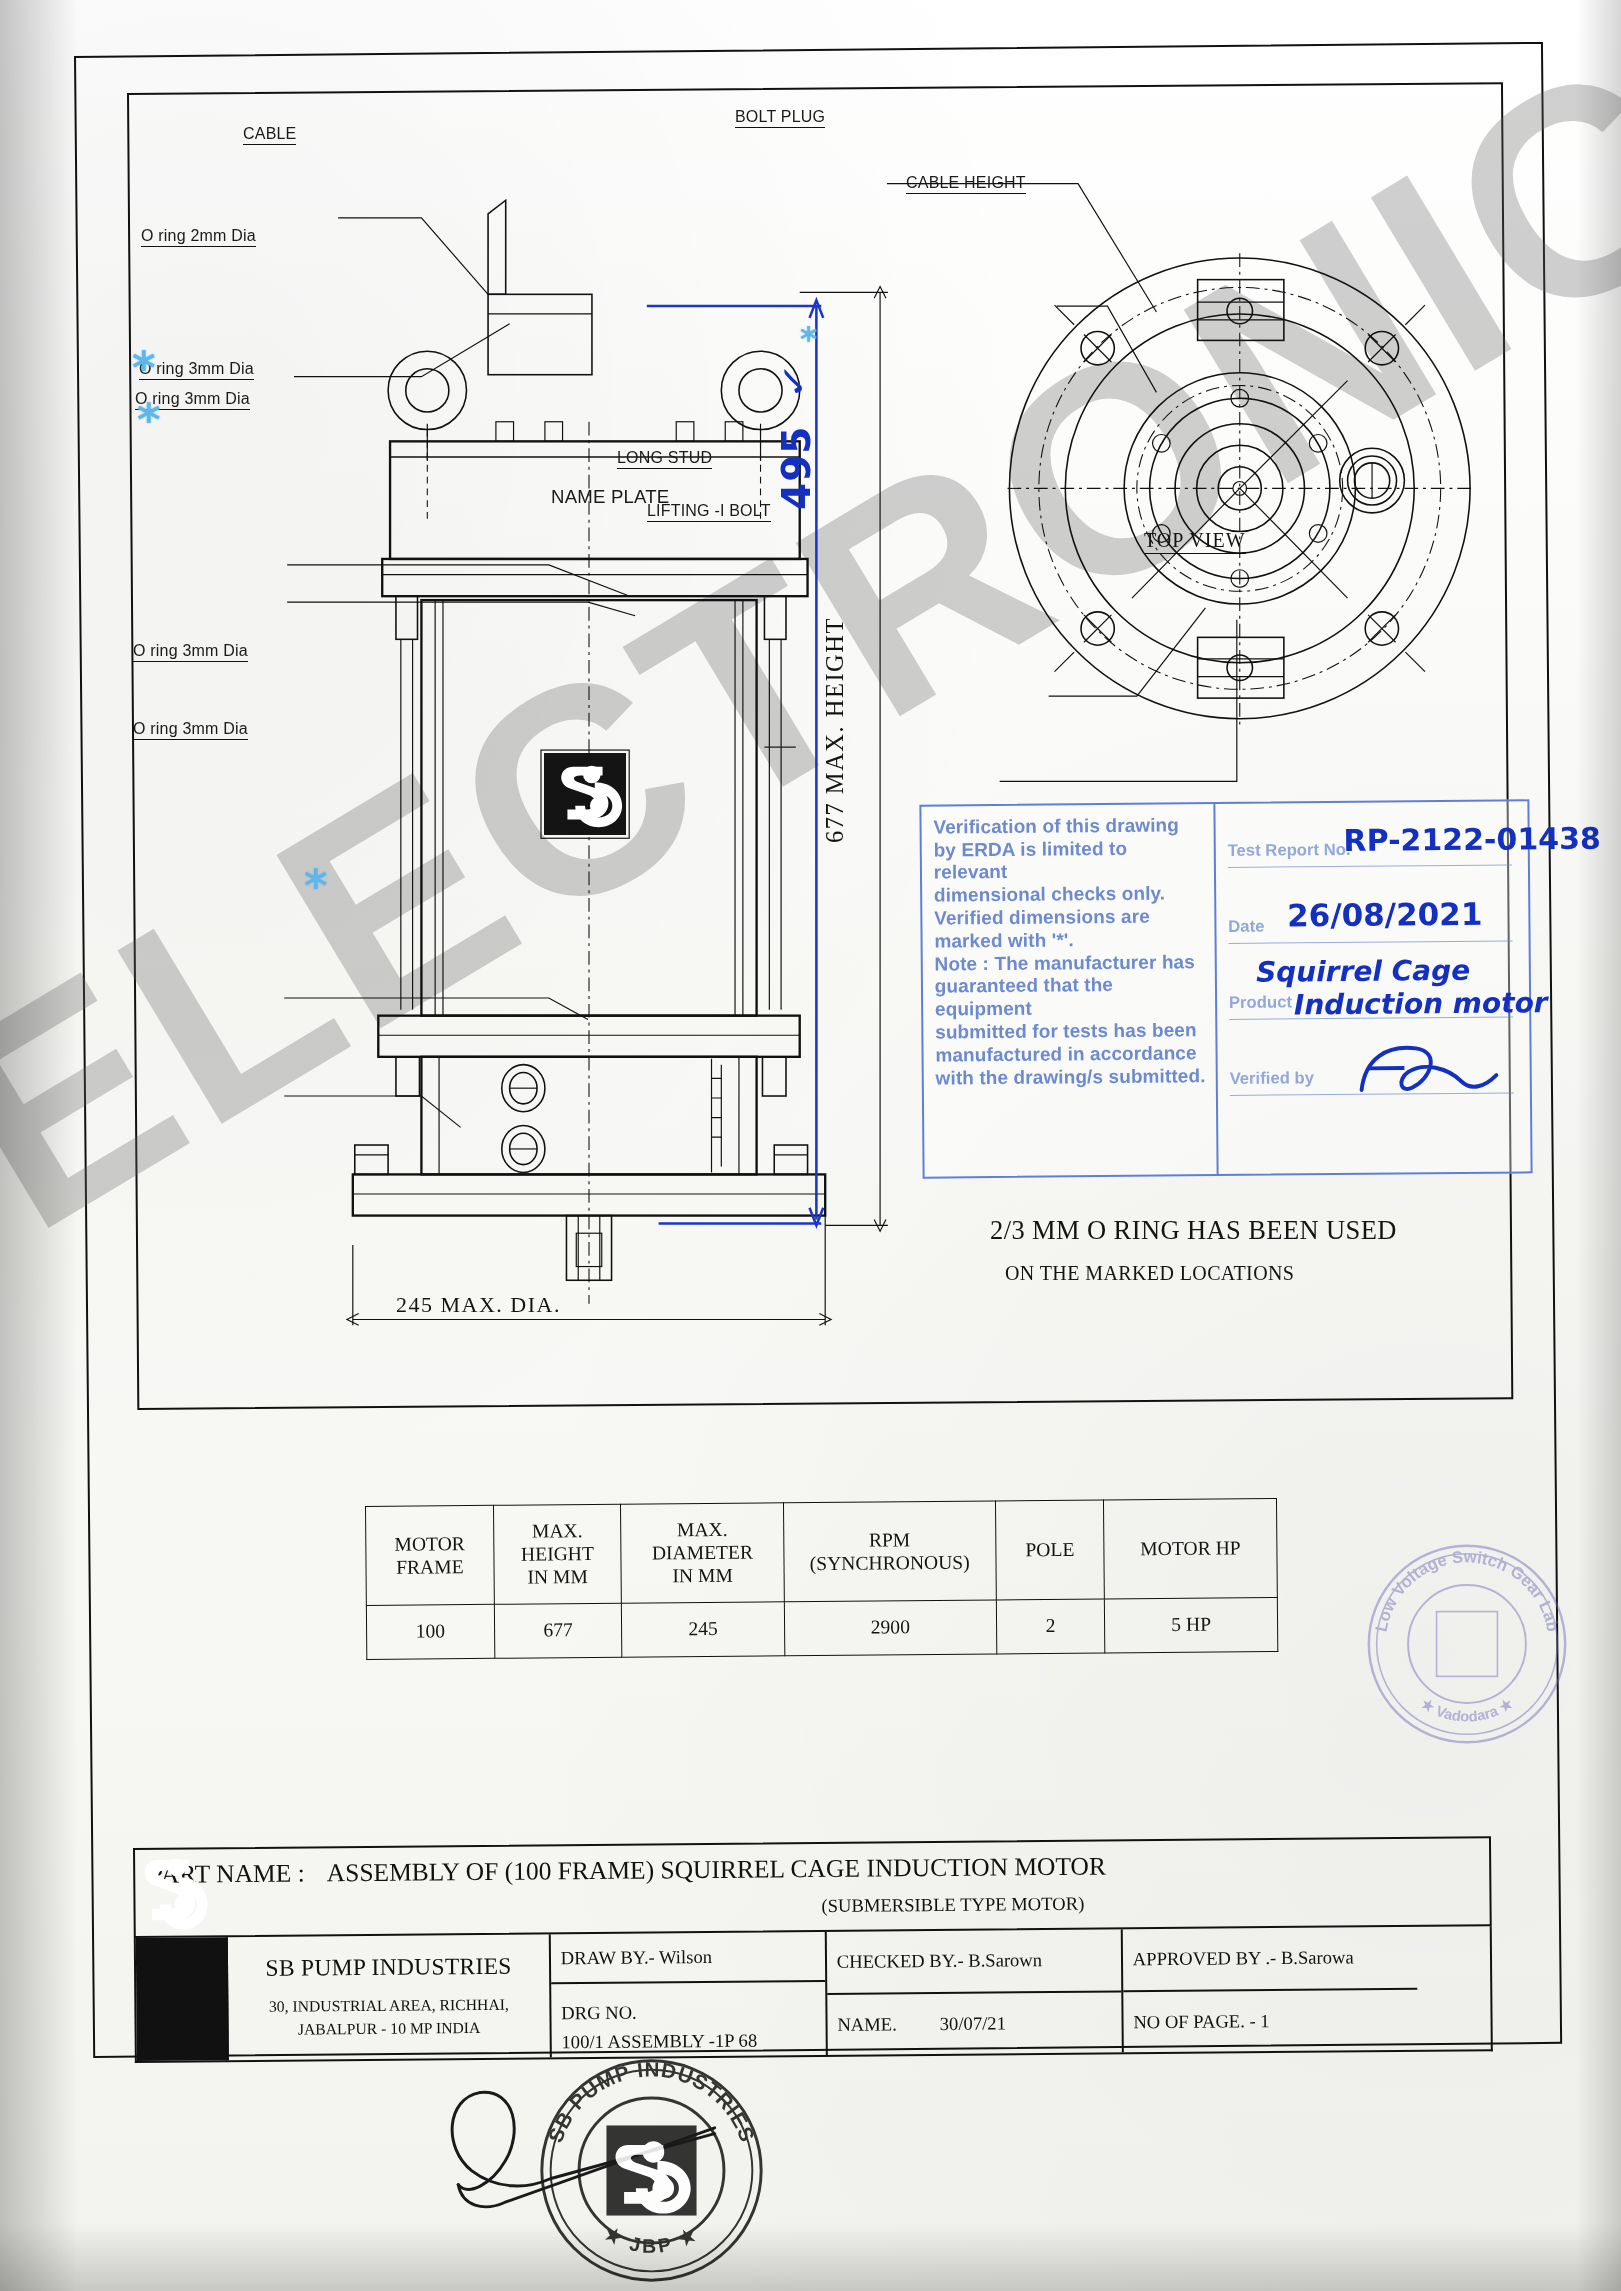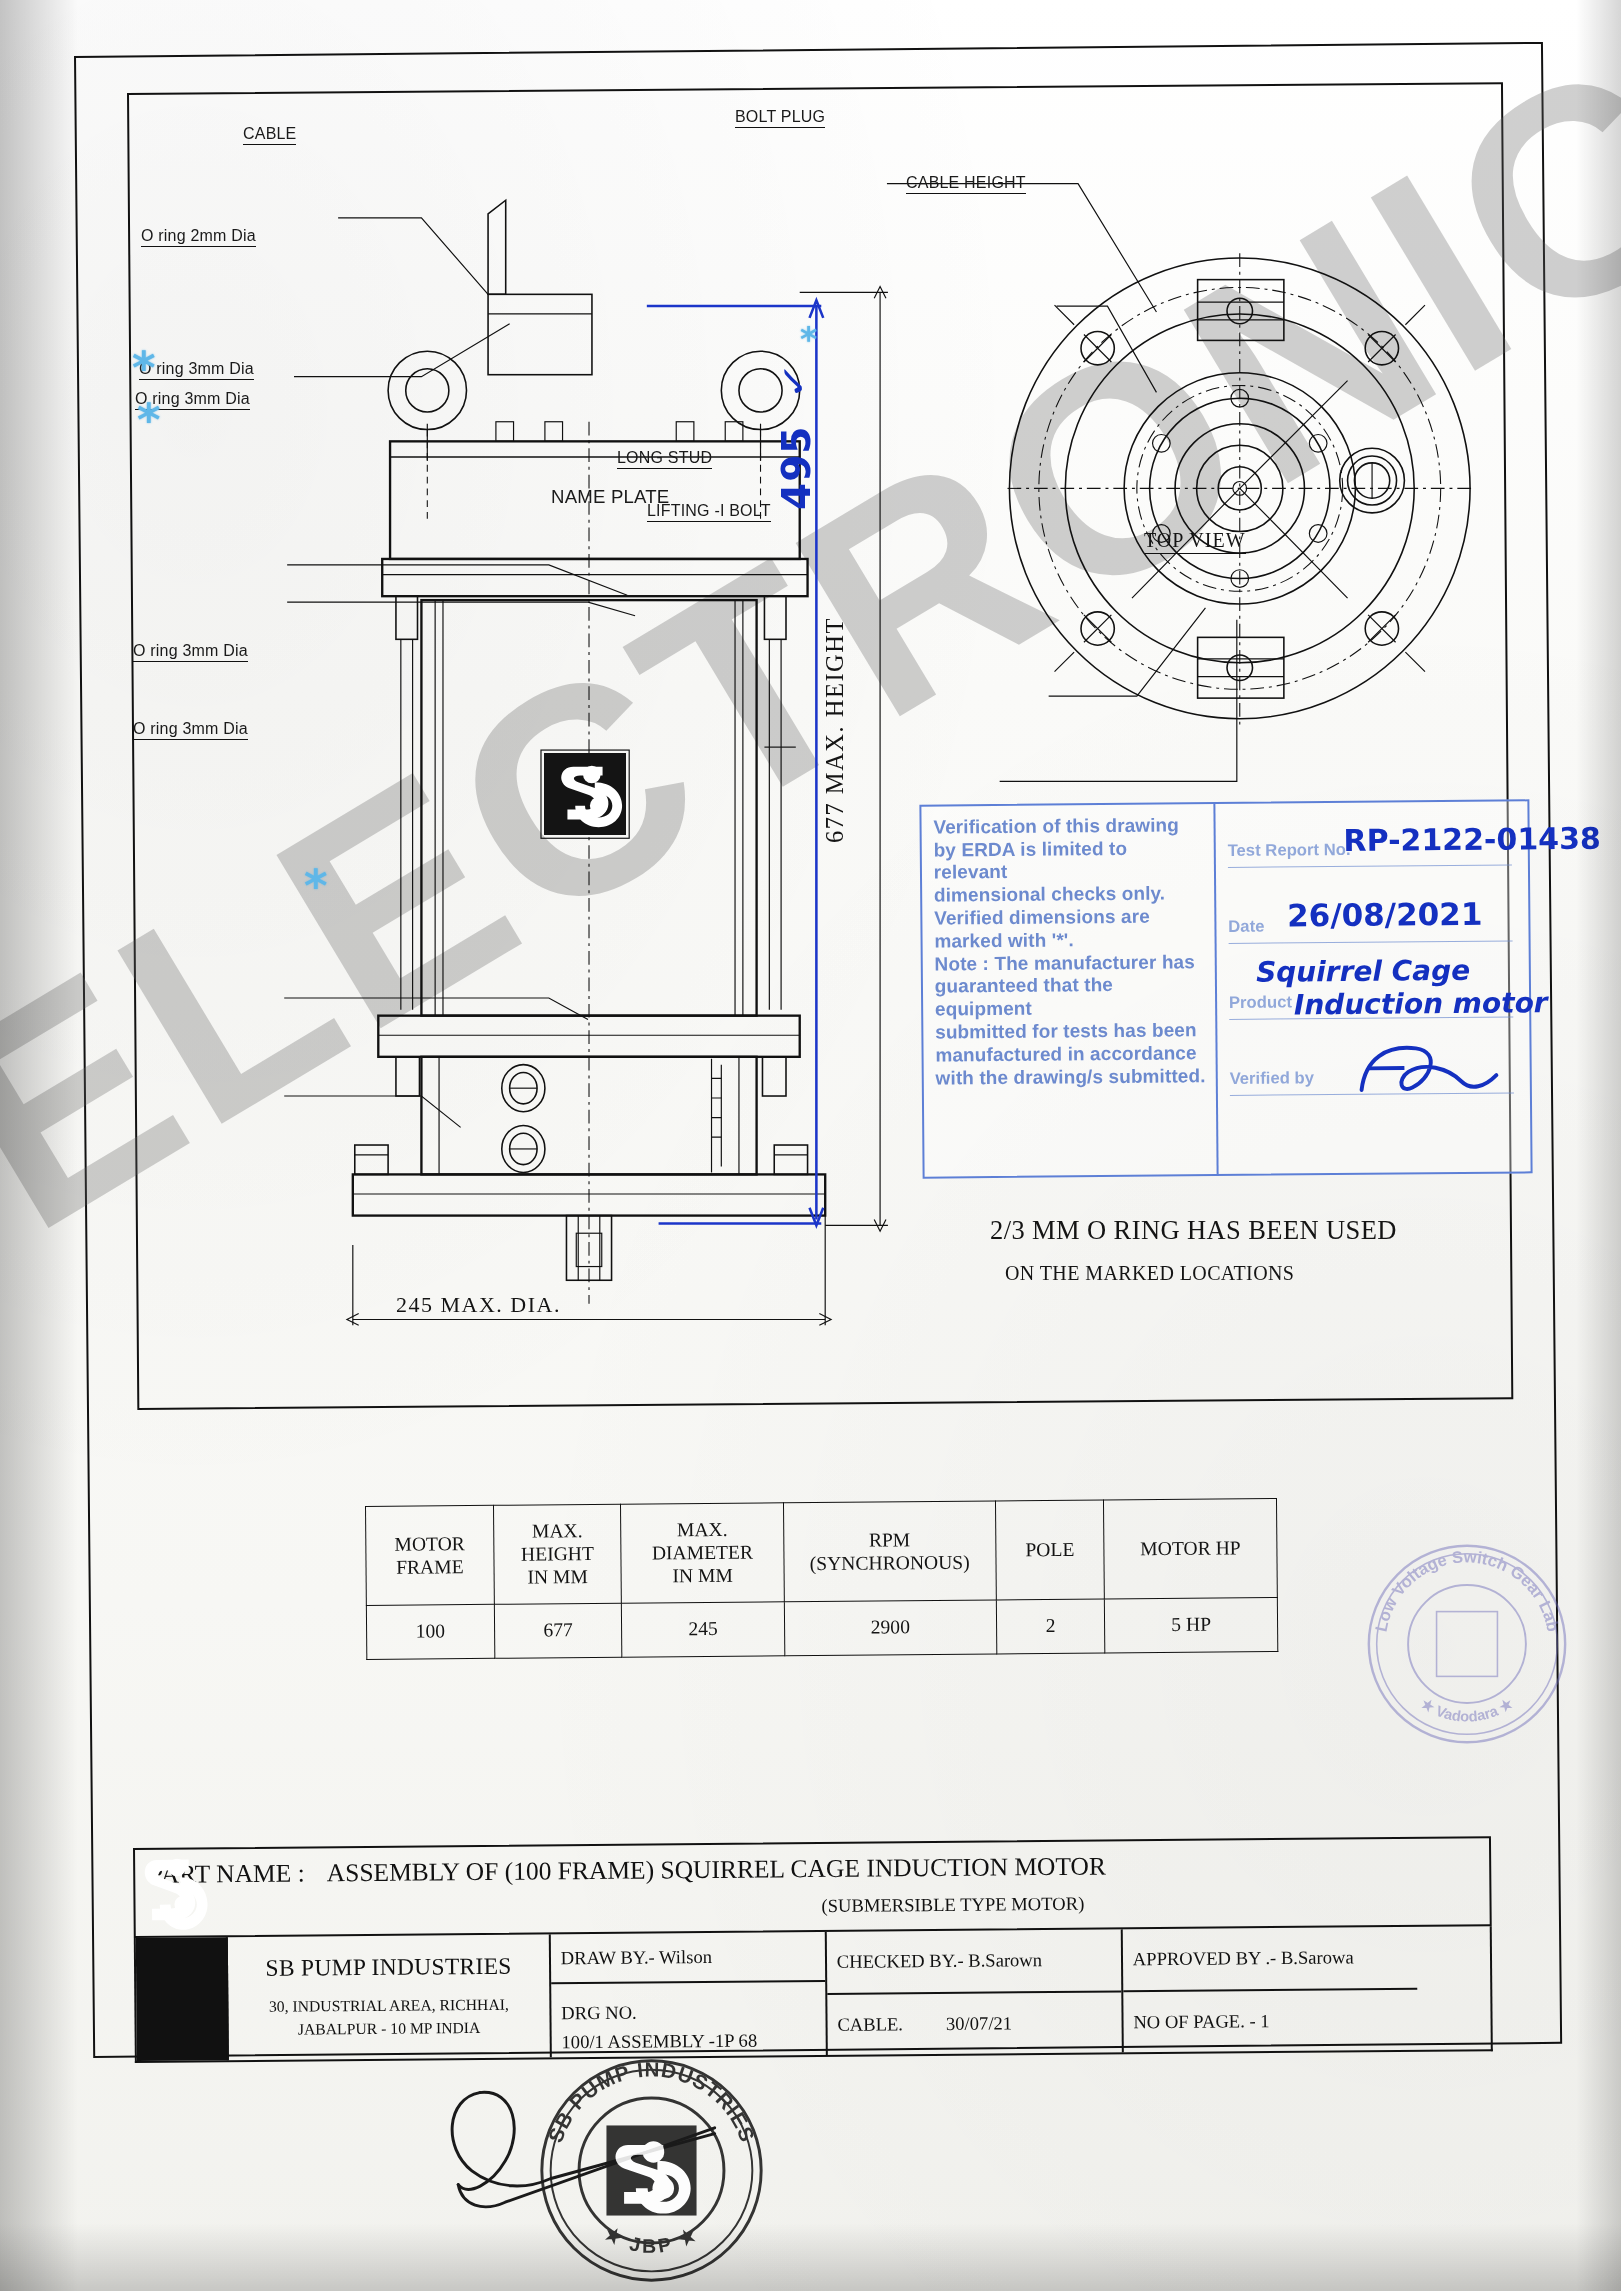--- a/index.html
+++ b/index.html
@@ -607,21 +607,21 @@
         <div class="tb-cell">DRAW BY.- Wilson</div>
         <div class="tb-cell two">
           <div>DRG NO.</div>
           <div>100/1 ASSEMBLY -1P 68</div>
         </div>
       </div>
 
       <div class="tb-col" style="max-width:294px;">
         <div class="tb-cell">CHECKED BY.- B.Sarown</div>
         <div class="tb-cell">
-          <span>CABLE.</span>
+          <span>NAME.</span>
           <span style="margin-left:43px;">30/07/21</span>
         </div>
       </div>
 
       <div class="tb-col" style="max-width:294px;">
         <div class="tb-cell">APPROVED BY .- B.Sarowa</div>
         <div class="tb-cell">NO OF PAGE. - 1</div>
       </div>
     </div>
   </div>

